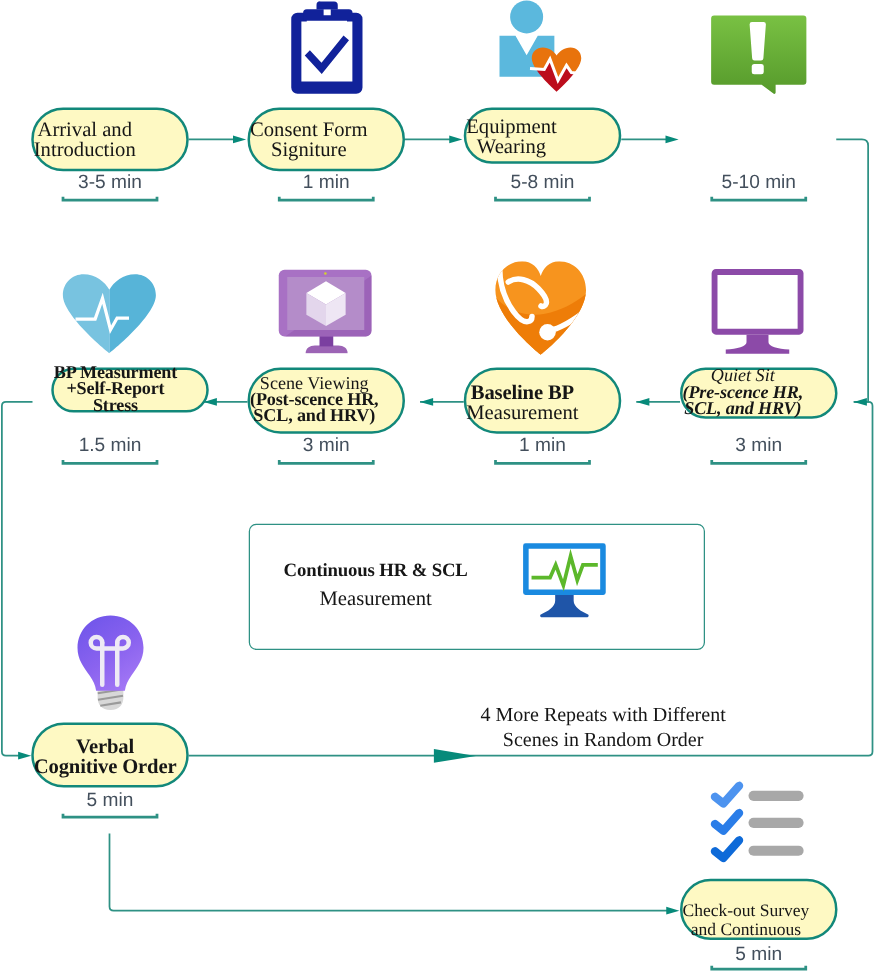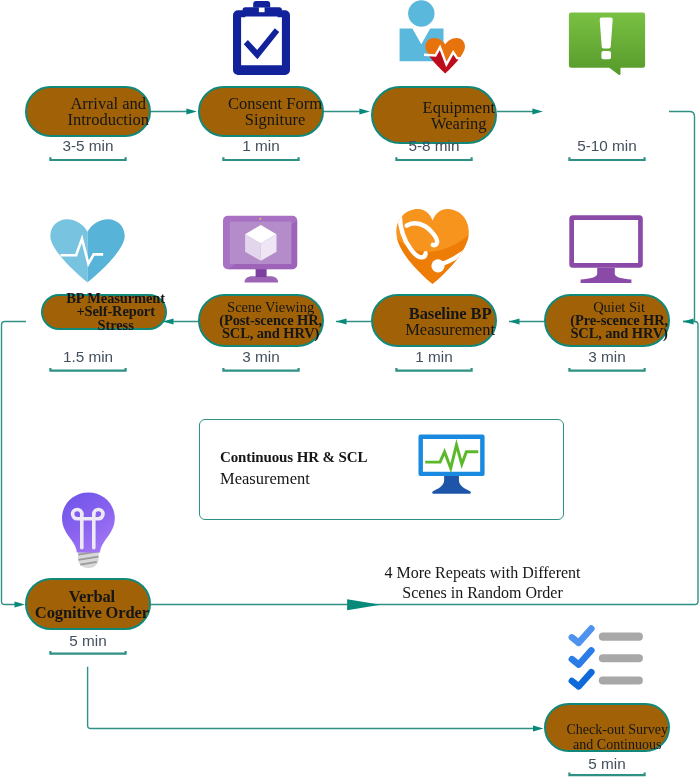--- a/index.html
+++ b/index.html
@@ -2,32 +2,32 @@
 <html><head>
 <meta charset="utf-8">
 <title>Study Protocol Flowchart</title>
 <style>
   html,body{margin:0;padding:0;background:#ffffff;}
   body{width:700px;height:779px;position:relative;overflow:hidden;
        font-family:"Liberation Serif",serif;-webkit-font-smoothing:antialiased;}
   .stage{position:absolute;left:0;top:0;width:700px;height:779px;}
   svg.wires{position:absolute;left:0;top:0;width:700px;height:779px;overflow:visible;}
   .node{position:absolute;box-sizing:border-box;border:2.2px solid #12887a;
-        border-radius:999px;background:#a16207;display:flex;align-items:center;
-        justify-content:flex-end;text-align:center;color:#161616;z-index:3;}
+        border-radius:999px;background:#fef9c3;display:flex;align-items:center;
+        justify-content:flex-start;text-align:center;color:#161616;z-index:3;}
   .node .lbl{line-height:15.9px;font-size:16.5px;white-space:nowrap;position:relative;top:1px;}
   .node.sm .lbl{font-size:14.5px;line-height:13.2px;top:0;}
   .node.md .lbl{font-size:14px;line-height:15.0px;top:0.5px;margin-top:18px;}
   .b{font-weight:bold;letter-spacing:-0.12px;}
   .dur{position:absolute;text-align:center;font-family:"Liberation Sans",sans-serif;
        font-size:15.3px;color:#434f5c;z-index:3;}
   .icon{position:absolute;z-index:4;}
   .rectnode{position:absolute;box-sizing:border-box;border:1.7px solid #2e9184;
             border-radius:6px;background:#fff;z-index:2;}
-  .rectlbl{position:absolute;text-align:left;font-size:15px;color:#161616;line-height:1.3;z-index:3;}
+  .rectlbl{position:absolute;text-align:center;font-size:15px;color:#161616;line-height:1.3;z-index:3;}
   .pl1{font-size:15px;}
   .pl2{font-size:16.5px;}
   .freetext{position:absolute;text-align:center;font-size:16px;color:#161616;line-height:1.25;z-index:3;font-family:Liberation Serif, serif;}
 </style>
 </head>
 <body>
 
 <div class="stage">
 
 <svg class="wires" viewBox="0 0 700 779">
@@ -256,21 +256,21 @@
 <div class="node" style="left:198px;top:85.6px;width:126px;height:51.4px;">
   <div class="lbl">
     <span>Consent Form</span><br>
     <span>Signiture</span>
   </div>
 </div>
 <div class="dur" style="left:198px;top:137px;width:126px;">
   <span>1 min</span>
 </div>
 
-<div class="node" style="left:371px;top:85.6px;width:126px;height:58px;">
+<div class="node" style="left:371px;top:85.6px;width:126px;height:45px;">
   <div class="lbl">
     <span>Equipment</span><br>
     <span>Wearing</span>
   </div>
 </div>
 <div class="dur" style="left:371px;top:137px;width:126px;">
   <span>5-8 min</span>
 </div>
 
 <div class="dur" style="left:544px;top:137px;width:126px;">
@@ -302,21 +302,21 @@
 <div class="node" style="left:371px;top:294px;width:126px;height:53px;">
   <div class="lbl">
     <span class="b">Baseline BP</span><br>
     <span>Measurement</span>
   </div>
 </div>
 <div class="dur" style="left:371px;top:348px;width:126px;">
   <span>1 min</span>
 </div>
 
-<div class="node sm" style="left:544px;top:294px;width:126px;height:53px;">
+<div class="node sm" style="left:544px;top:294px;width:126px;height:41px;font-style:italic;">
   <div class="lbl">
     <span>Quiet Sit</span><br>
     <span class="b">(Pre-scence HR,</span><br>
     <span class="b">SCL, and HRV)</span>
   </div>
 </div>
 <div class="dur" style="left:544px;top:348px;width:126px;">
   <span>3 min</span>
 </div>
 

